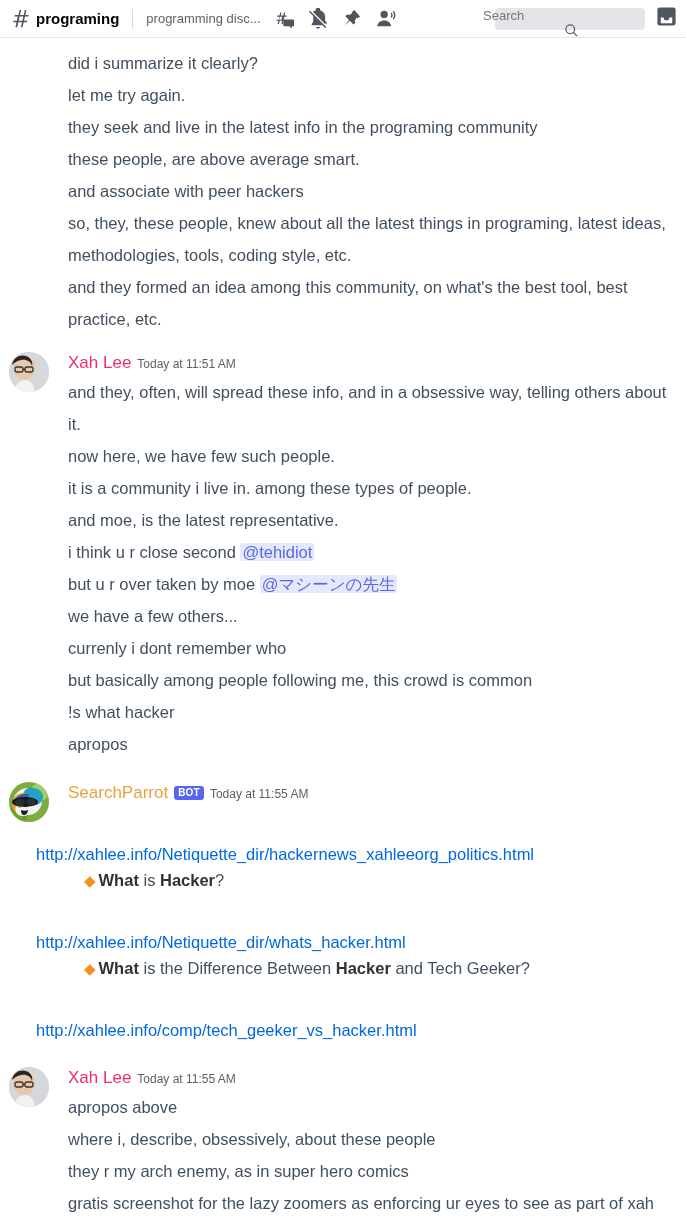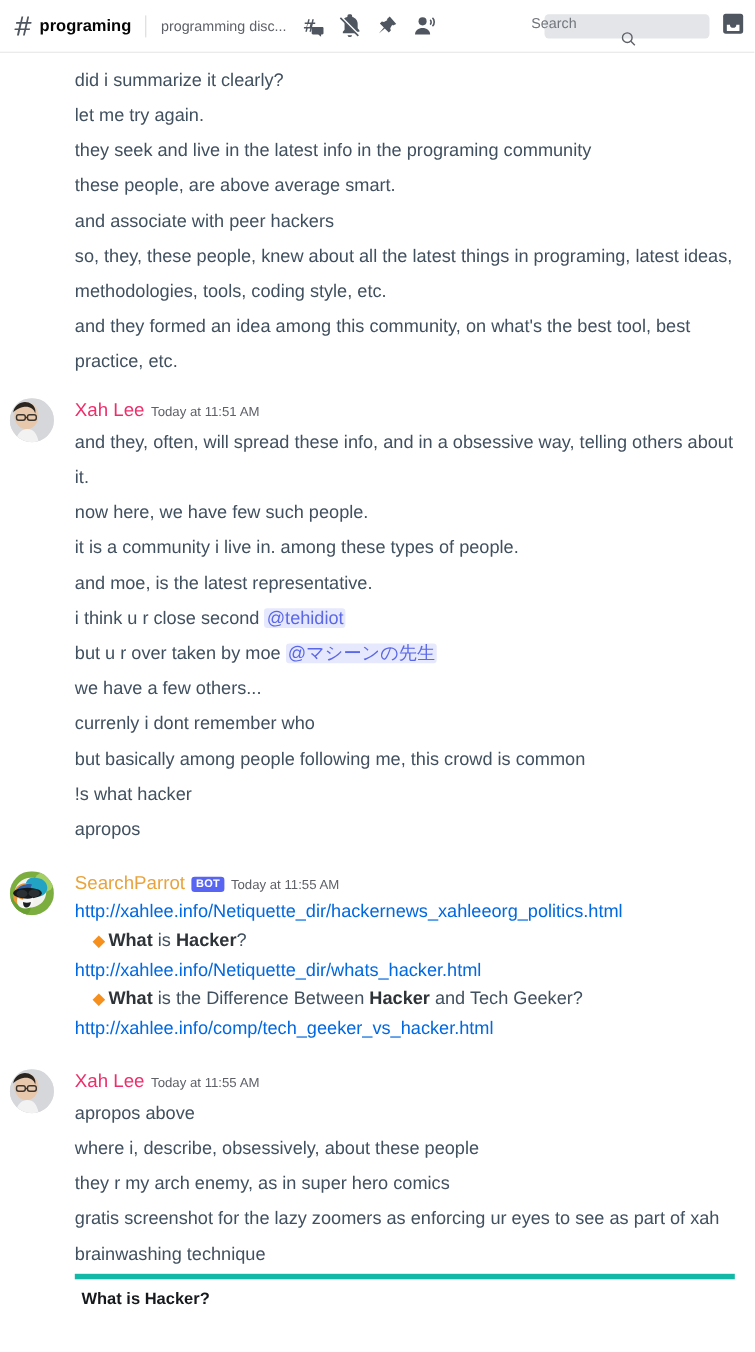--- a/index.html
+++ b/index.html
@@ -6,21 +6,21 @@
   html, body {
     width: 686px;
     height: 1229px;
     background: #ffffff;
     font-family: "Liberation Sans", sans-serif;
     overflow: hidden;
   }
 
   
   .topbar {
-    height: 48px;
+    height: 38px;
     display: flex;
     align-items: center;
     background: #ffffff;
     border-bottom: 1px solid #e6e6e8;
     padding: 0 6px 0 10px;
     gap: 0;
   }
   .hash-icon { width: 22px; height: 22px; flex: 0 0 22px; display:block; }
   .channel-name {
     font-size: 15px;
@@ -134,21 +134,21 @@
   .mention {
     background: rgba(88,101,242,0.15);
     color: #5b68e6;
     border-radius: 3px;
     padding: 0 2px;
   }
   .lnk { color: #0068e0; text-decoration: none; word-break: break-all; }
   .b { font-weight: bold; color: #2e3338; }
   .diamond { color: #f5901e; font-size: 15px; margin-right: 3px; }
   .bot-line { padding-left: 84px; line-height: 26px; font-size: 16.5px; color:#41505f;}
-  .bot-line.link-line { padding-left: 68px; }
+  .bot-line.link-line { padding-left: 36px; margin-top: 35px; }
 
   .embed-img {
     margin-left: 68px;
     margin-top: 2px;
     width: 600px;
     background: #ffffff;
     border-top: 5px solid #14b8a6;
     padding-top: 9px;
   }
   .embed-title {

